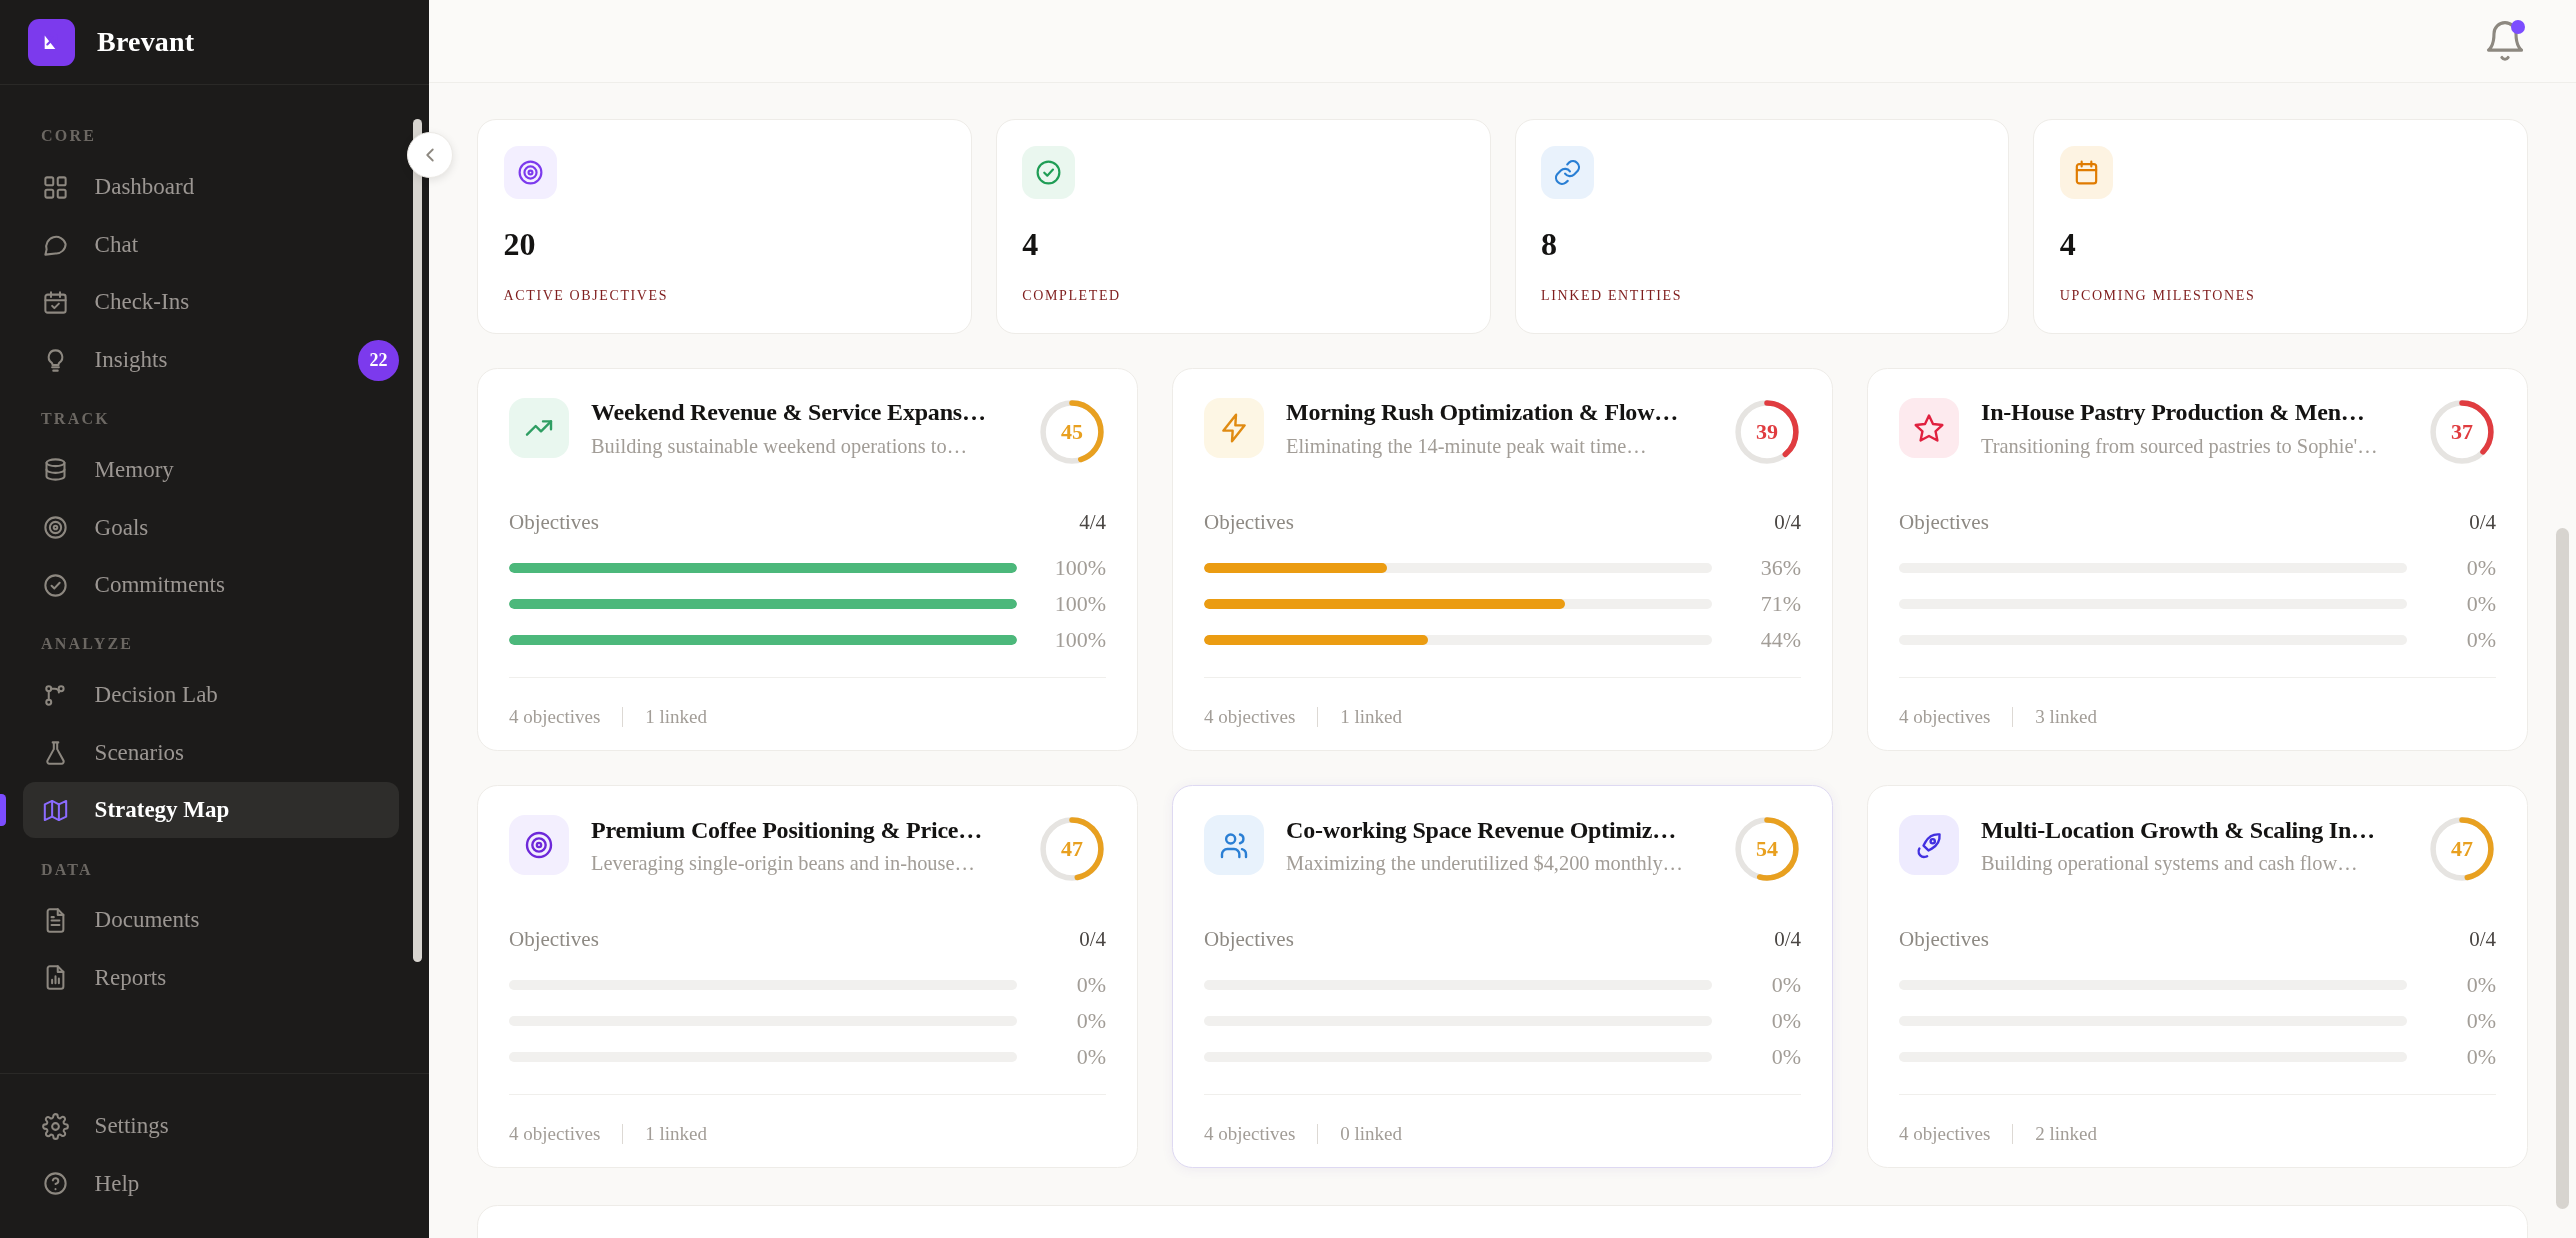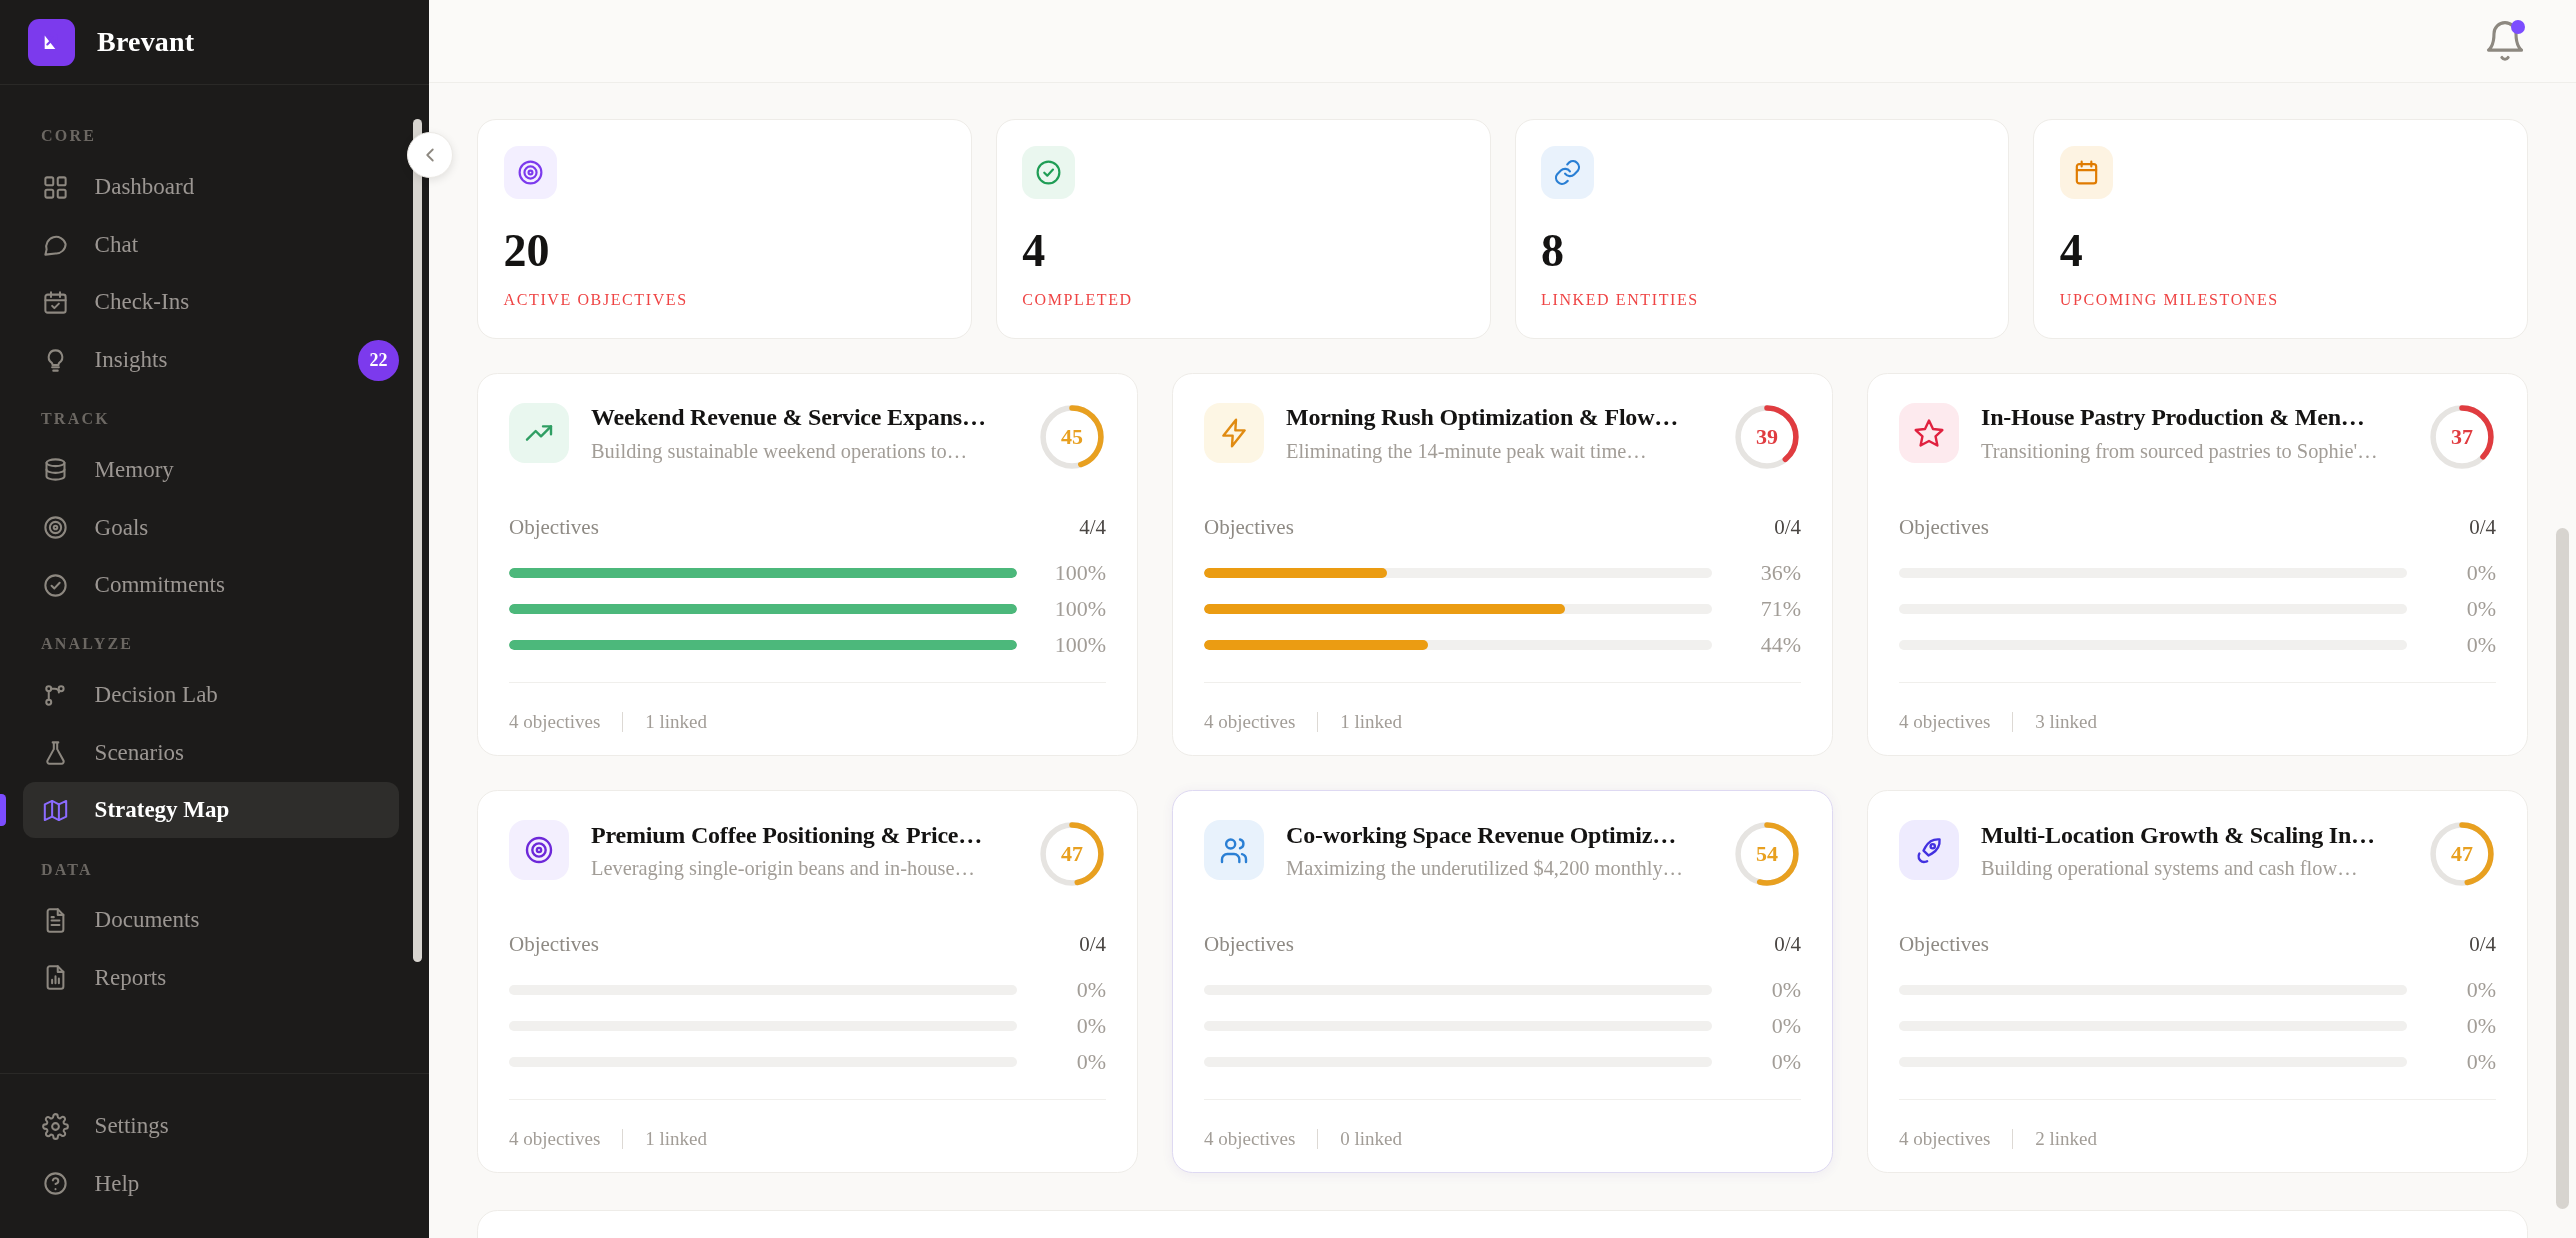--- a/index.html
+++ b/index.html
@@ -94,24 +94,24 @@
     flex: 1; background: #ffffff; border: 0.9px solid #eeece8;
     border-radius: 19px; padding: 25.6px 25.6px 29px 25.6px;
     min-height: 204px;
   }
   .stat-icon {
     width: 53px; height: 53px; border-radius: 14.5px;
     display:flex; align-items:center; justify-content:center;
     margin-bottom: 29px;
   }
   .stat-icon svg { width: 29px; height: 29px; display:block; }
-  .stat-value { font-size: 46px; font-weight: 700; color: #141312; line-height: 1; }
+  .stat-value { font-size: 32px; font-weight: 700; color: #141312; line-height: 1; }
   .stat-label {
-    margin-top: 17px; font-size: 16px; letter-spacing: 1.6px;
-    color: #ef4444; text-transform: uppercase;
+    margin-top: 28px; font-size: 14px; letter-spacing: 1.6px;
+    color: #7f1d1d; text-transform: uppercase;
   }
 
   
   .cards-grid {
     display: grid; grid-template-columns: repeat(3, 1fr);
     gap: 34px; margin-top: 34px;
   }
   .scard {
     background: #ffffff; border: 0.9px solid #eeece8; border-radius: 20.4px;
     padding: 29px 31px 22px 31px; position: relative;

